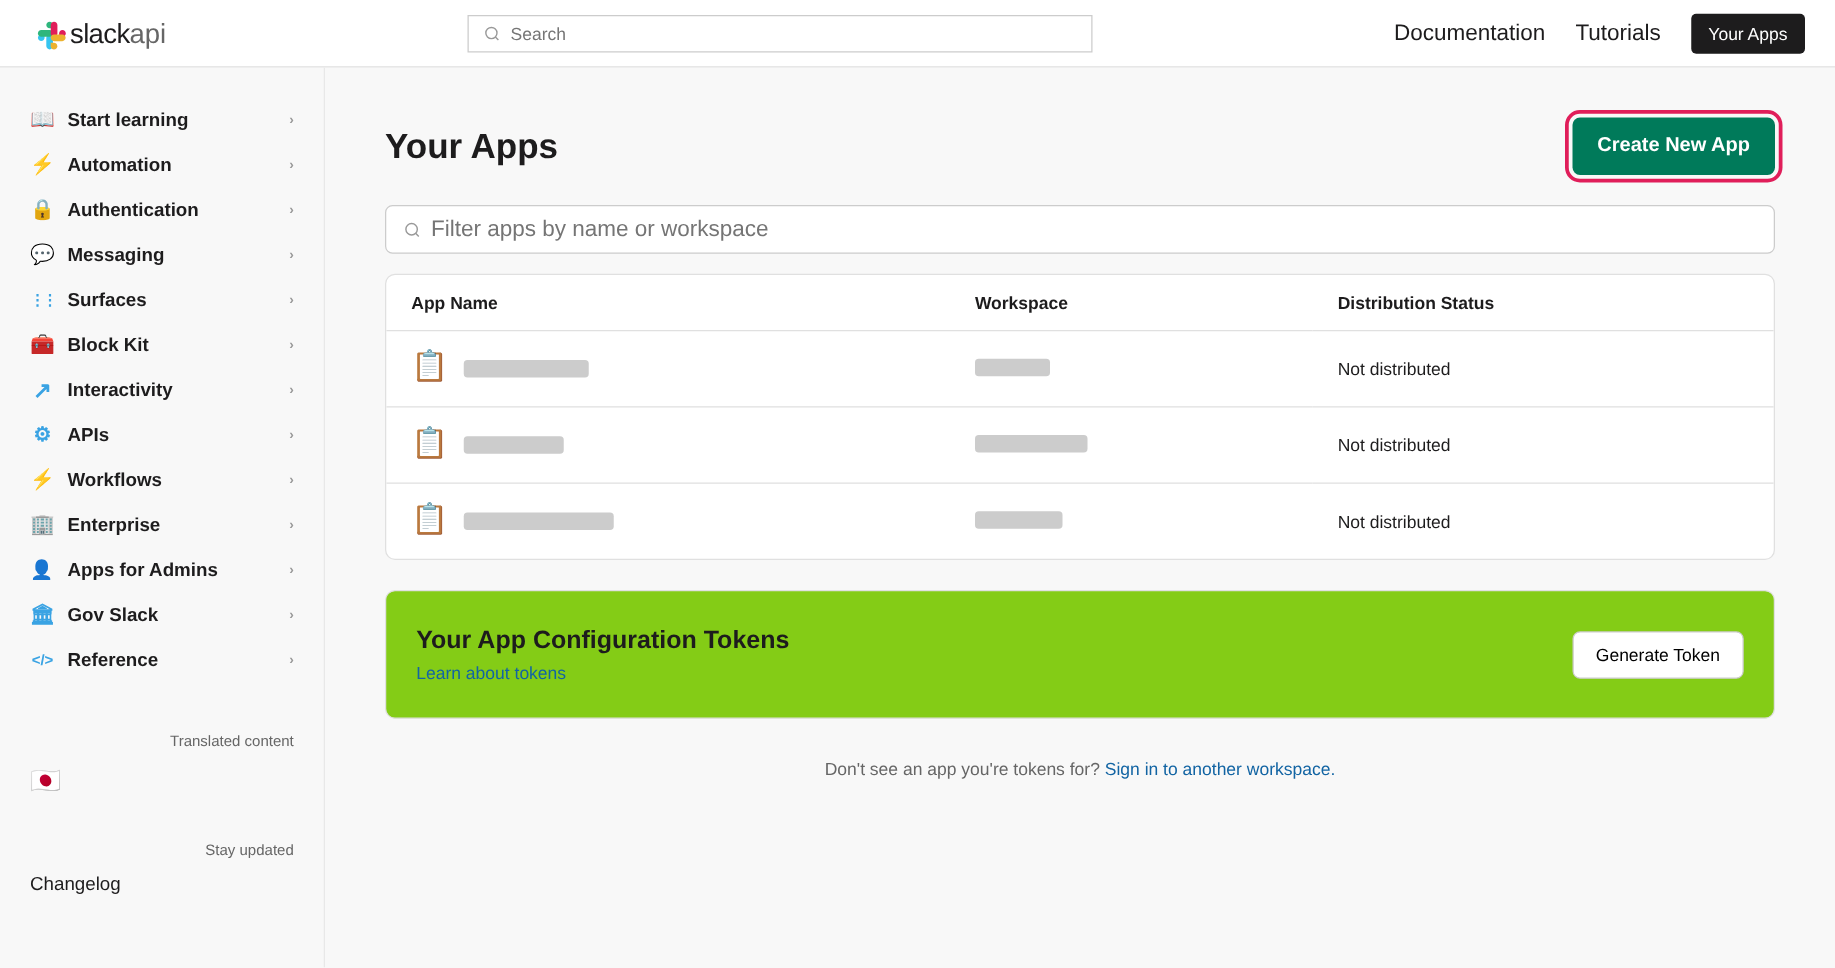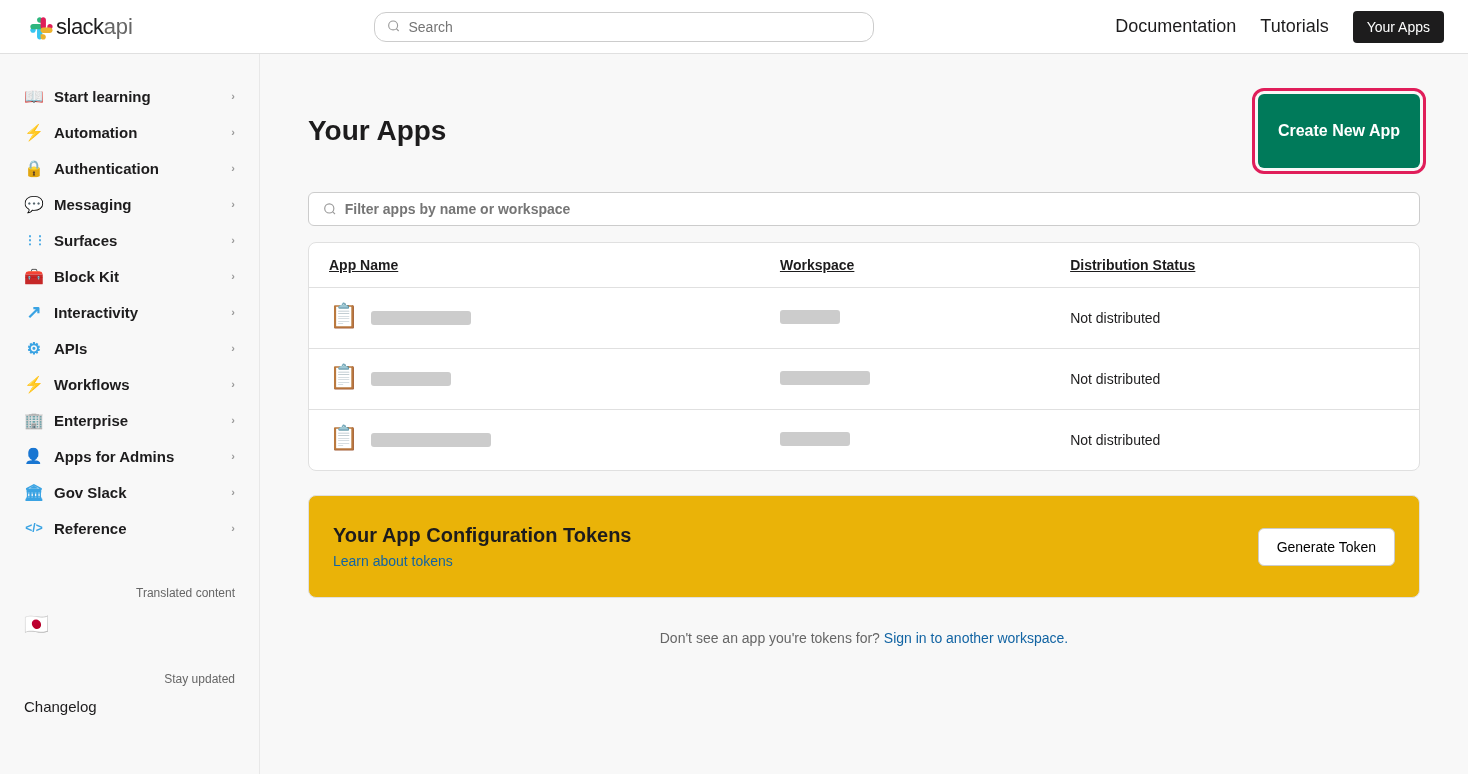--- a/index.html
+++ b/index.html
@@ -10,22 +10,22 @@
       display: flex; align-items: center; justify-content: space-between;
       background: #fff; border-bottom: 1px solid #e0e0e0;
       padding: 0 24px; height: 54px; position: sticky; top: 0; z-index: 100;
     }
     .header-logo { display: flex; align-items: center; gap: 0; text-decoration: none; color: #1d1c1d; }
     .slack-logo { width: 32px; height: 32px; }
     .logo-text { font-size: 22px; font-weight: 300; letter-spacing: -0.5px; }
     .logo-api { font-size: 22px; font-weight: 300; color: #666; }
     .header-search { flex: 1; max-width: 500px; margin: 0 40px; }
     .search-box {
-      display: flex; align-items: flex-start; gap: 8px;
-      border: 1px solid #ccc; border-radius: 12px;
+      display: flex; align-items: center; gap: 8px;
+      border: 1px solid #ccc; border-radius: 0;
       padding: 6px 12px; background: #fff; width: 100%;
     }
     .search-box input { border: none; outline: none; font-size: 14px; color: #888; width: 100%; background: transparent; }
     .header-nav { display: flex; align-items: center; gap: 24px; }
     .nav-link { text-decoration: none; color: #1d1c1d; font-size: 18px; }
     .your-apps-btn {
       background: #1d1c1d; color: #fff; border: none; border-radius: 4px;
       padding: 8px 14px; font-size: 14px; cursor: pointer; font-weight: 500;
     }
 
@@ -50,45 +50,45 @@
     .flag-item { display: flex; align-items: center; gap: 8px; padding: 4px 24px; }
     .flag-emoji { font-size: 20px; }
 
     
     .main { flex: 1; padding: 40px 48px; background: #f8f8f8; }
 
     .page-header { display: flex; align-items: center; justify-content: space-between; margin-bottom: 24px; }
     .page-title { font-size: 28px; font-weight: 700; }
     .create-btn {
       background: #007a5a; color: #fff; border: none; border-radius: 6px;
-      padding: 28px 20px; font-size: 16px; font-weight: 600; cursor: pointer;
+      padding: 14px 20px; font-size: 16px; font-weight: 600; cursor: pointer;
       outline: 3px solid #e01e5a; outline-offset: 3px;
     }
 
     
     .filter-box {
       display: flex; align-items: center; gap: 8px;
       border: 1px solid #ccc; border-radius: 6px; padding: 8px 14px;
       background: #fff; margin-bottom: 16px; width: 100%;
     }
-    .filter-box input { border: none; outline: none; font-size: 14px; color: #000000; width: 100%; font-weight: bold; }
+    .filter-box input { border: none; outline: none; font-size: 18px; color: #000000; width: 100%; }
 
     
     .apps-card { background: #fff; border: 1px solid #e0e0e0; border-radius: 8px; margin-bottom: 24px; overflow: hidden; }
     .apps-table { width: 100%; border-collapse: collapse; }
-    .apps-table th { text-align: left; padding: 14px 20px; font-weight: 700; font-size: 14px; border-bottom: 1px solid #e0e0e0; text-decoration: underline; }
+    .apps-table th { text-align: left; padding: 14px 20px; font-weight: 700; font-size: 14px; border-bottom: 1px solid #e0e0e0; }
     .apps-table td { padding: 14px 20px; border-bottom: 1px solid #e0e0e0; font-size: 14px; }
     .apps-table tr:last-child td { border-bottom: none; }
     .app-name-cell { display: flex; align-items: center; gap: 10px; }
     .app-icon { width: 32px; height: 32px; font-size: 24px; }
     .blurred-text { background: #ccc; border-radius: 3px; height: 14px; display: inline-block; }
     .status-text { color: #1d1c1d; font-size: 14px; }
 
     
-    .tokens-card { background: #eab308; border: 1px solid #e0e0e0; border-radius: 8px; padding: 28px 24px; margin-bottom: 32px; display: flex; align-items: center; justify-content: space-between; }
+    .tokens-card { background: #84cc16; border: 1px solid #e0e0e0; border-radius: 8px; padding: 28px 24px; margin-bottom: 32px; display: flex; align-items: center; justify-content: space-between; }
     .tokens-info h2 { font-size: 20px; font-weight: 700; margin-bottom: 6px; }
     .tokens-link { color: #1264a3; text-decoration: none; font-size: 14px; }
     .generate-btn { border: 1px solid #ccc; background: #fff; border-radius: 6px; padding: 10px 18px; font-size: 14px; cursor: pointer; font-weight: 500; }
 
     
     .footer-text { text-align: center; color: #666; font-size: 14px; margin-top: 16px; }
     .footer-link { color: #1264a3; text-decoration: none; }
   </style>
 </head>
 <body>

